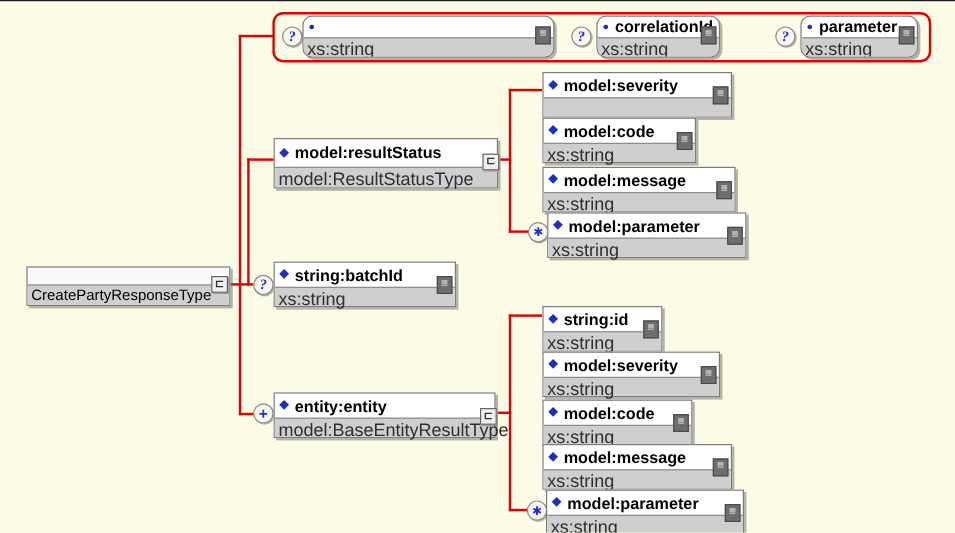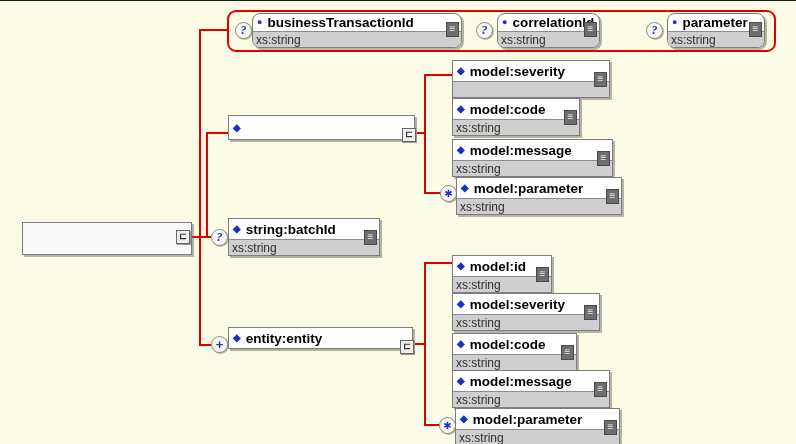--- a/index.html
+++ b/index.html
@@ -8,21 +8,21 @@
   .topline{position:absolute;left:0;top:0;width:796px;height:1px;background:#1c1c1c;}
   .line{position:absolute;background:#e00000;}
   .groupbox{position:absolute;left:227px;top:10px;width:545px;height:38px;
             border:2px solid #e00000;border-radius:9px;background:transparent;}
   .ebox{position:absolute;background:#ffffff;border:1px solid #7d7d7d;
         box-shadow:2px 2px 0 rgba(105,105,105,.5);}
   .ebox .t{height:20px;display:flex;align-items:center;gap:5px;
            padding:0 16px 0 4px;font-weight:bold;font-size:13.5px;color:#000;
            white-space:nowrap;}
   .ebox .ty{height:14px;background:#cfcfcf;border-top:1px solid #8d8d8d;
-            font-size:12px;color:#2e2e2e;padding:1px 3px 0;white-space:nowrap;}
+            font-size:15px;color:#2e2e2e;padding:1px 3px 0;white-space:nowrap;}
   .ebox.rounded{border-radius:8px;overflow:hidden;}
   .ebox.rounded .t{height:17px;}
   .ebox.tall .t{height:23px;}
   .ebox.tall .ty{height:15px;}
   .dia{color:#1c2fc0;font-size:10px;line-height:10px;}
   .dot{color:#1c2fc0;font-size:9px;line-height:9px;}
   .note-icon{position:absolute;right:2px;top:11px;width:11px;height:13px;
              background:#6e6e6e;border:1px solid #4a4a4a;color:#e8e8e8;
              font-size:10px;line-height:12px;text-align:center;font-weight:bold;}
   .rounded .note-icon{top:8px;}
@@ -67,27 +67,27 @@
 
   <div class="occ q" style="left:235px;top:22px">?</div>
   <div class="occ q" style="left:476px;top:22px">?</div>
   <div class="occ q" style="left:646px;top:22px">?</div>
   <div class="occ q" style="left:211px;top:229px">?</div>
   <div class="occ p" style="left:211px;top:336px">+</div>
   <div class="occ s" style="left:440px;top:185px">✱</div>
   <div class="occ s" style="left:439px;top:417px">✱</div>
 
   <div class="rootbox">
+    <div class="bar">CreatePartyResponseType</div>
     <span class="expand-icon" style="right:1px;top:7px">⊏</span>
   </div>
 
   <div class="ebox rounded" style="left:252px;top:13px;width:208px">
     <div class="t">
         <span class="dot">●</span>
-        <span>businessTransactionId</span>
       </div>
     <div class="ty">xs:string</div>
     <span class="note-icon">≡</span>
   </div>
   <div class="ebox rounded" style="left:497px;top:13px;width:101px">
     <div class="t">
         <span class="dot">●</span>
         <span>correlationId</span>
       </div>
     <div class="ty">xs:string</div>
@@ -98,21 +98,23 @@
         <span class="dot">●</span>
         <span>parameter</span>
       </div>
     <div class="ty">xs:string</div>
     <span class="note-icon">≡</span>
   </div>
 
   <div class="ebox tall" style="left:228px;top:115px;width:185px">
     <div class="t">
         <span class="dia">◆</span>
-      </div>
+        <span>model:resultStatus</span>
+      </div>
+    <div class="ty">model:ResultStatusType</div>
     <span class="expand-icon" style="top:12px">⊏</span>
   </div>
 
   <div class="ebox" style="left:452px;top:60px;width:156px">
     <div class="t">
         <span class="dia">◆</span>
         <span>model:severity</span>
       </div>
     <div class="ty"></div>
     <span class="note-icon">≡</span>
@@ -149,27 +151,28 @@
       </div>
     <div class="ty">xs:string</div>
     <span class="note-icon">≡</span>
   </div>
 
   <div class="ebox" style="left:228px;top:327px;width:183px">
     <div class="t">
         <span class="dia">◆</span>
         <span>entity:entity</span>
       </div>
+    <div class="ty">model:BaseEntityResultType</div>
     <span class="expand-icon" style="top:12px">⊏</span>
   </div>
 
   <div class="ebox" style="left:452px;top:255px;width:98px">
     <div class="t">
         <span class="dia">◆</span>
-        <span>model:id</span>
+        <span>string:id</span>
       </div>
     <div class="ty">xs:string</div>
     <span class="note-icon">≡</span>
   </div>
   <div class="ebox" style="left:452px;top:293px;width:146px">
     <div class="t">
         <span class="dia">◆</span>
         <span>model:severity</span>
       </div>
     <div class="ty">xs:string</div>

